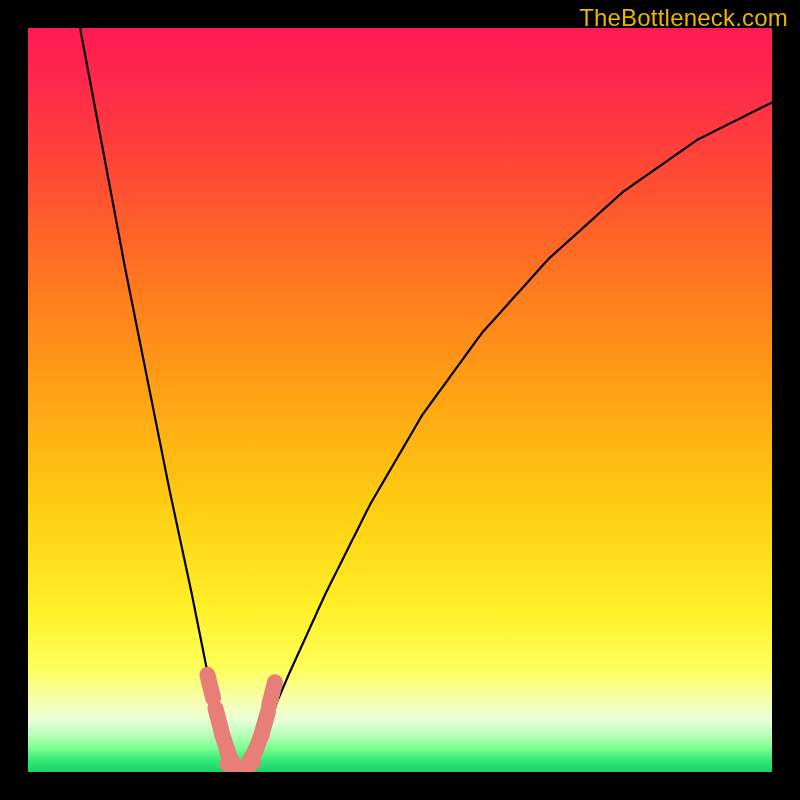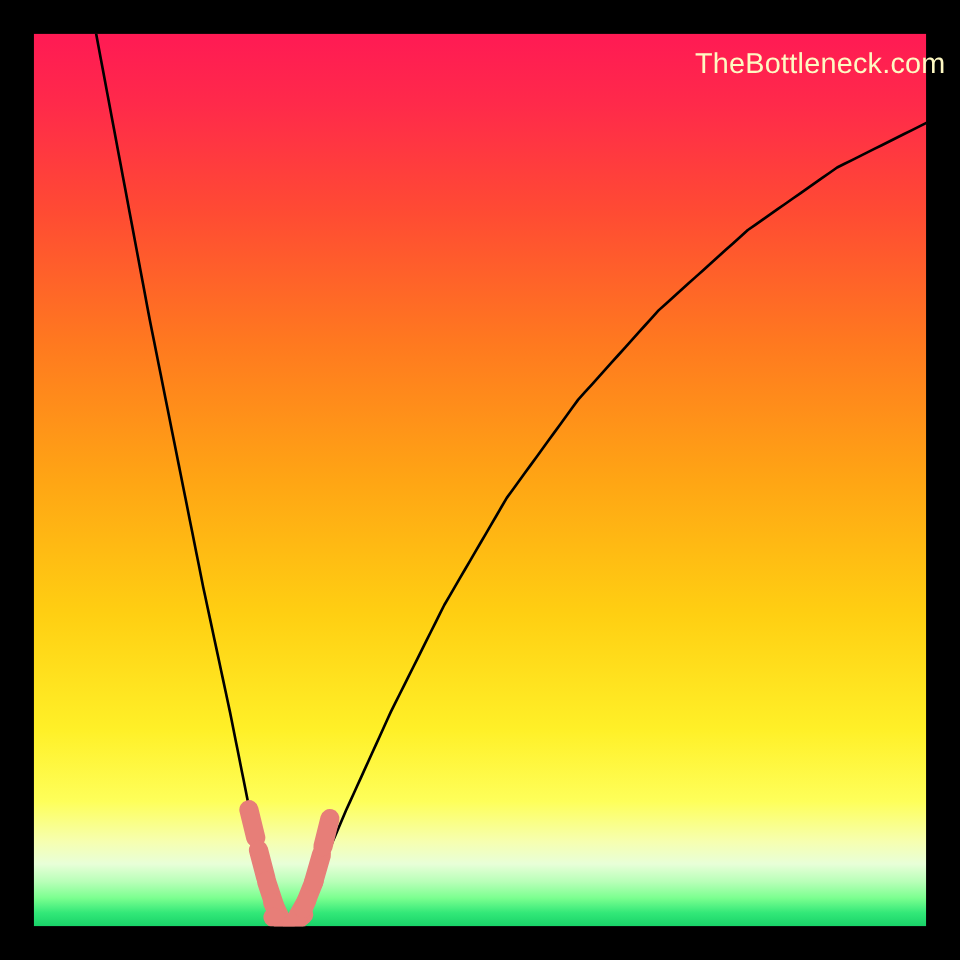--- a/index.html
+++ b/index.html
@@ -26,26 +26,25 @@
     overflow: hidden;
   }
   .gradient {
     position: absolute;
     inset: 0;
   }
   .watermark {
     position: absolute;
     top: 4px;
     right: 12px;
-    color: #fef9c3;
+    color: #eab308;
     font-size: 24px;
     font-weight: 400;
     letter-spacing: 0.2px;
     user-select: none;
-    margin-top: 36px;
   }
   svg {
     position: absolute;
     inset: 0;
   }
   .curve {
     fill: none;
     stroke: #000;
     stroke-width: 2.2;
     stroke-linecap: round;

